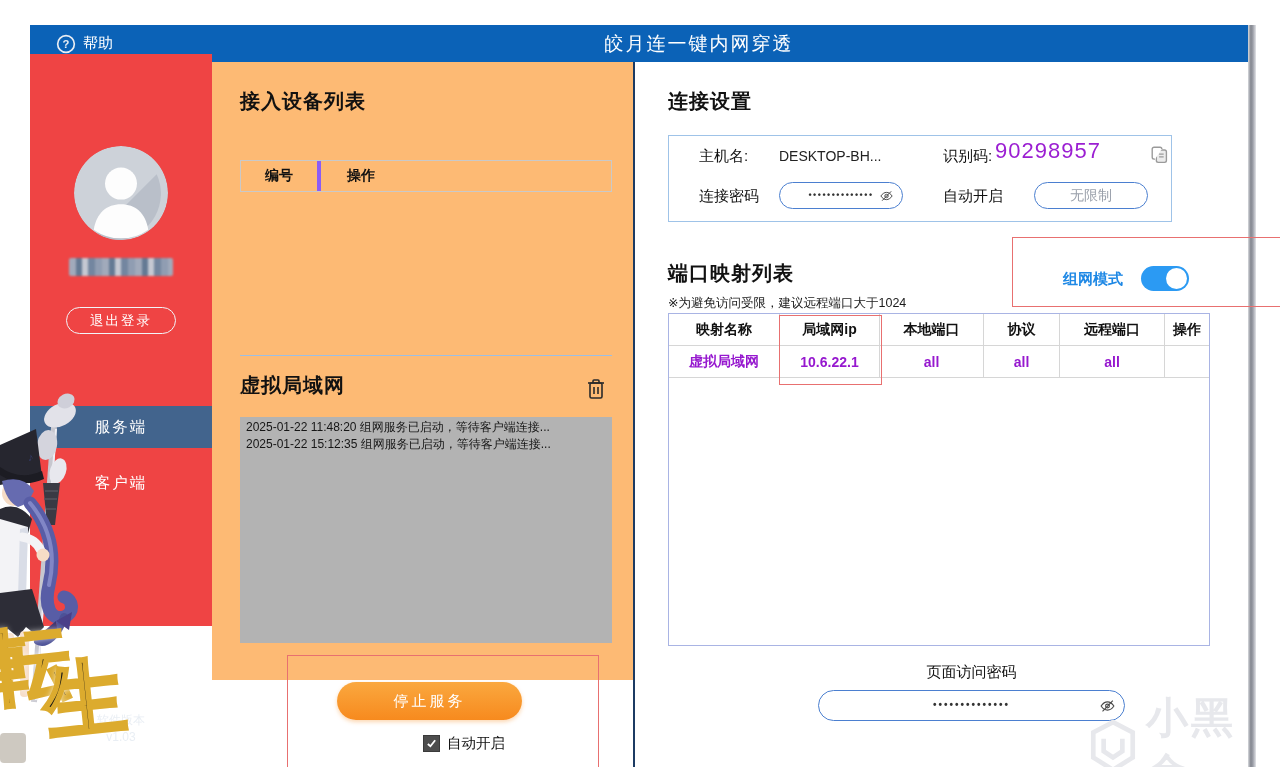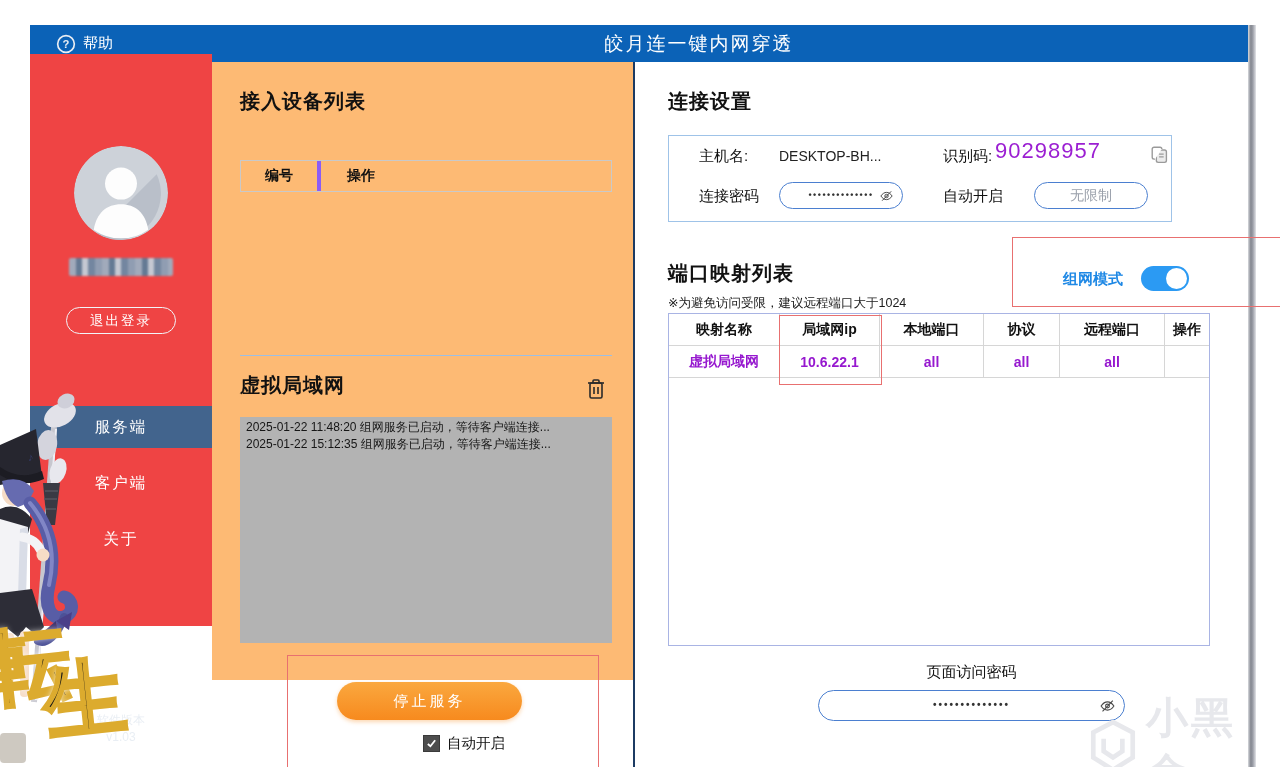--- a/index.html
+++ b/index.html
@@ -120,21 +120,20 @@
         <path d="M18 100 L88 30 A50 50 0 0 1 50 100 Z" fill="#b9bfc9"></path>
         <circle cx="50" cy="40" r="17" fill="#fdfdfd"></circle>
         <path d="M21 89c3-18 14-27 29-27s26 9 29 27a50 50 0 0 1-58 0z" fill="#fdfdfd"></path>
       </svg>
     </div>
     <div class="username-censored"></div>
     <button class="logout-btn">退出登录</button>
     <div class="menu">
       <div class="item selected">服务端</div>
       <div class="item">客户端</div>
-      <div class="item">关于</div>
     </div>
     <div class="site-link">
       <span class="home-ic" style="line-height:0;">
         <svg width="26" height="24" viewBox="0 0 24 24" style="display:block;margin:0 auto;">
           <path d="M12 3.5 L21.5 12 H19 V21 H14 V15 H10 V21 H5 V12 H2.5 Z" fill="#fff"></path>
           <rect x="17" y="5" width="2.4" height="4" fill="#fff"></rect>
         </svg>
       </span>
       <span class="lbl">官网</span>
     </div>

